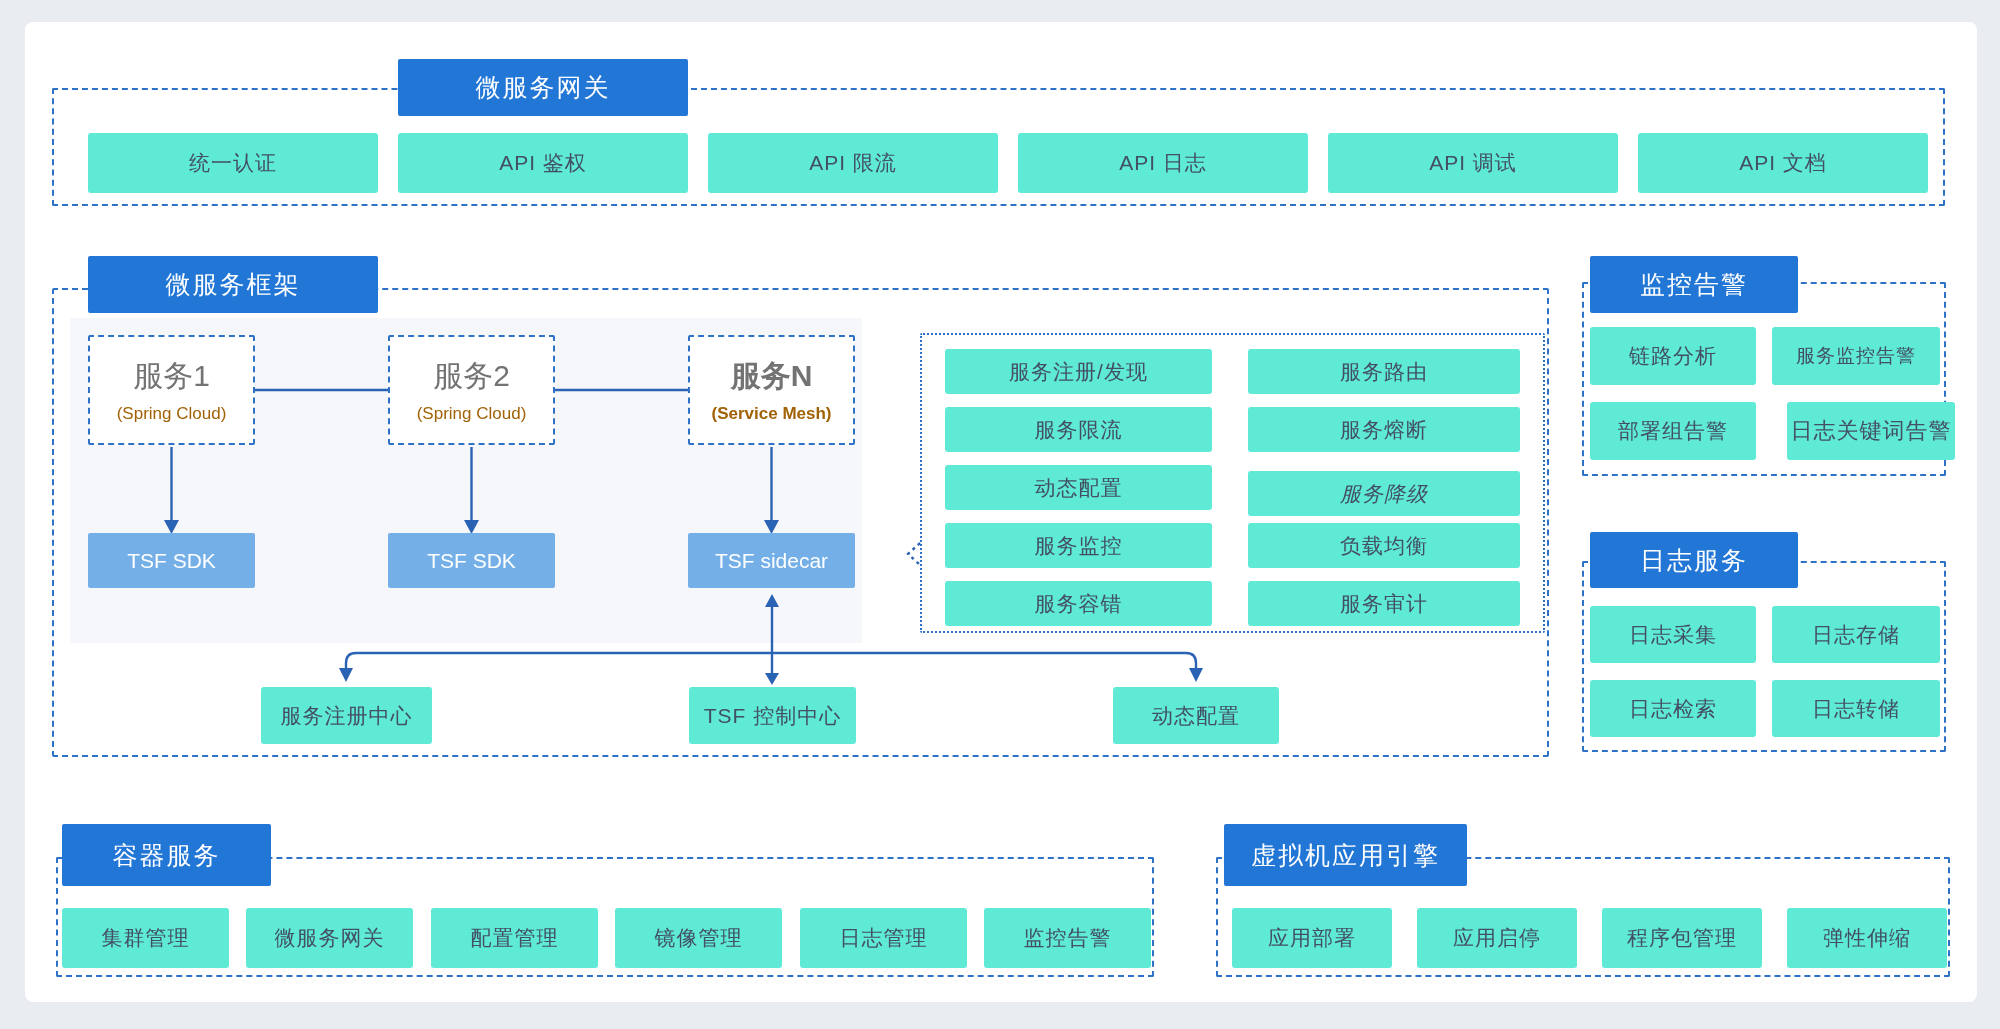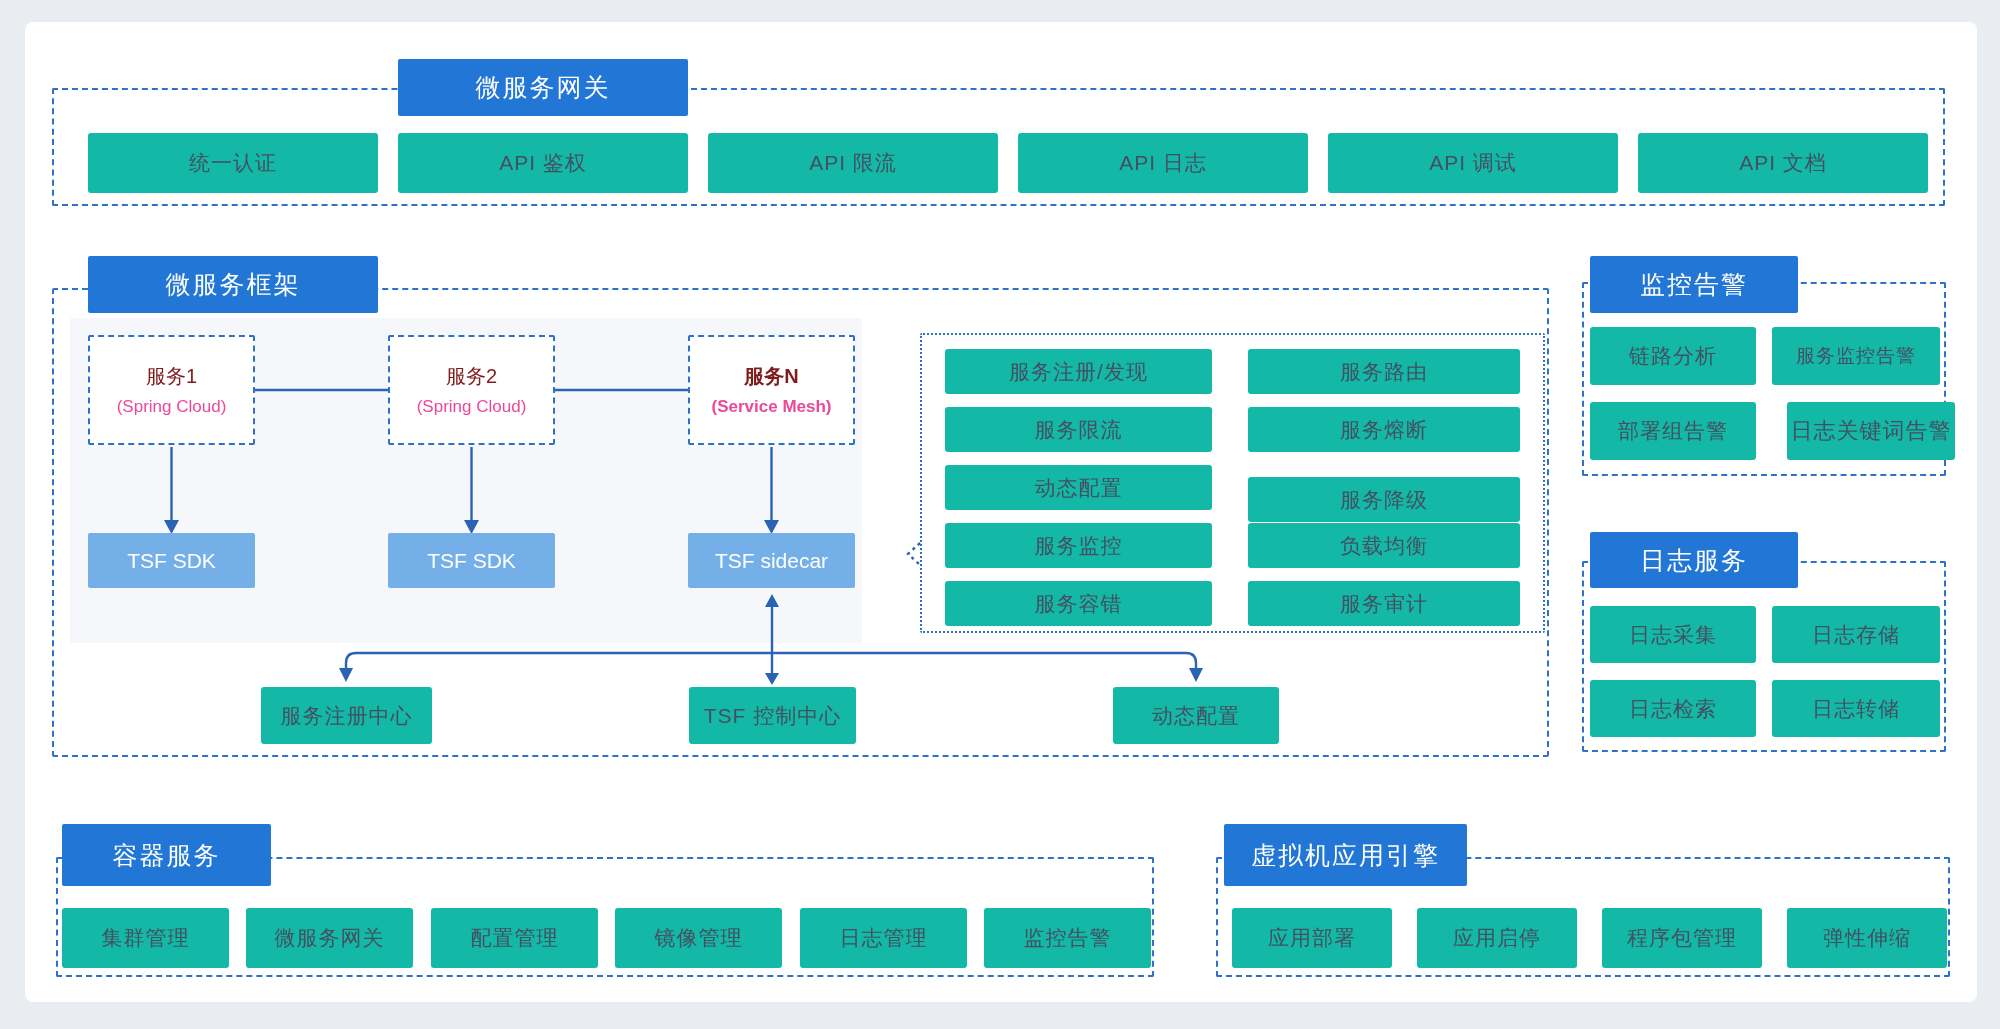--- a/index.html
+++ b/index.html
@@ -18,31 +18,31 @@
 
   .dashed { border:2px dashed #2e72c8; border-radius:2px; }
   .dotted { border:2px dotted #2e72c8; border-radius:2px; }
 
   .hdr {
     background:#2176d6; color:#ffffff; font-size:25px; letter-spacing:2px;
     display:flex; align-items:center; justify-content:center;
     border-radius:2px; z-index:3;
   }
   .item {
-    background:#14b8a6; color:#435062; font-size:21px; letter-spacing:1px;
+    background:#5eead4; color:#435062; font-size:21px; letter-spacing:1px;
     display:flex; align-items:center; justify-content:center;
     border-radius:3px; z-index:2;
   }
   .svcbox {
     background:#ffffff; border:2px dashed #2e72c8; border-radius:2px;
     display:flex; flex-direction:column; align-items:center; justify-content:center;
     gap:7px; z-index:3;
   }
-  .svcbox .svc-name { color:#7f1d1d; font-size:20px; }
-  .svcbox .svc-sub  { color:#ec4899; font-size:17px; }
+  .svcbox .svc-name { color:#737373; font-size:30px; }
+  .svcbox .svc-sub  { color:#a16207; font-size:17px; }
   .tsf {
     background:#74b0e7; color:#ffffff; font-size:21px;
     display:flex; align-items:center; justify-content:center;
     border-radius:2px; z-index:3;
   }
   .graypanel { background:#f5f7fa; z-index:1; border-radius:2px; }
   .featpanel { background:#ffffff; z-index:2; }
   .watermark { color:#b0b6c4; font-size:23px; letter-spacing:1px; z-index:5; }
   svg.connectors { position:absolute; z-index:2; overflow:visible; }
 </style>
@@ -83,21 +83,21 @@
   <div class="abs tsf" style="left:688px;top:533px;width:167px;height:55px;">TSF sidecar</div>
 
   <div class="abs dotted featpanel" style="left:920px;top:333px;width:625px;height:300px;">
     <div class="abs item" style="left:23px;top:14px;width:267px;height:45px;">服务注册/发现</div>
     <div class="abs item" style="left:23px;top:72px;width:267px;height:45px;">服务限流</div>
     <div class="abs item" style="left:23px;top:130px;width:267px;height:45px;">动态配置</div>
     <div class="abs item" style="left:23px;top:188px;width:267px;height:45px;">服务监控</div>
     <div class="abs item" style="left:23px;top:246px;width:267px;height:45px;">服务容错</div>
     <div class="abs item" style="left:326px;top:14px;width:272px;height:45px;">服务路由</div>
     <div class="abs item" style="left:326px;top:72px;width:272px;height:45px;">服务熔断</div>
-    <div class="abs item" style="left:326px;top:142px;width:272px;height:45px;">服务降级</div>
+    <div class="abs item" style="left:326px;top:136px;width:272px;height:45px;font-style:italic;">服务降级</div>
     <div class="abs item" style="left:326px;top:188px;width:272px;height:45px;">负载均衡</div>
     <div class="abs item" style="left:326px;top:246px;width:272px;height:45px;">服务审计</div>
   </div>
 
   <div class="abs item" style="left:261px;top:687px;width:171px;height:57px;">服务注册中心</div>
   <div class="abs item" style="left:689px;top:687px;width:167px;height:57px;">TSF 控制中心</div>
   <div class="abs item" style="left:1113px;top:687px;width:166px;height:57px;">动态配置</div>
 
   <svg class="connectors" style="left:52px;top:288px;" width="1500" height="470" viewBox="0 0 1500 470">
     <g stroke="#2b63b4" stroke-width="2.4" fill="none">

